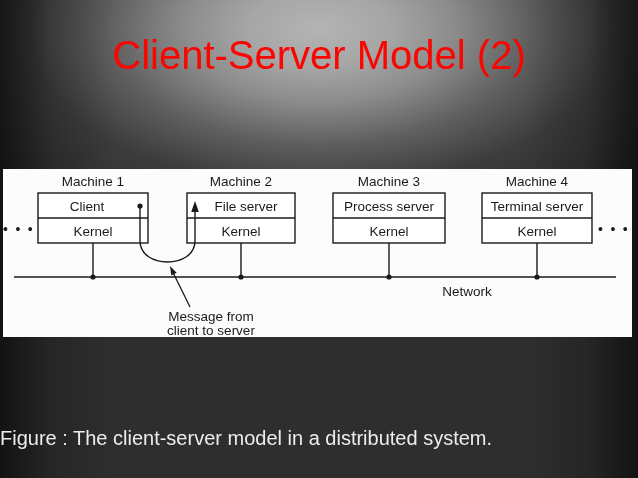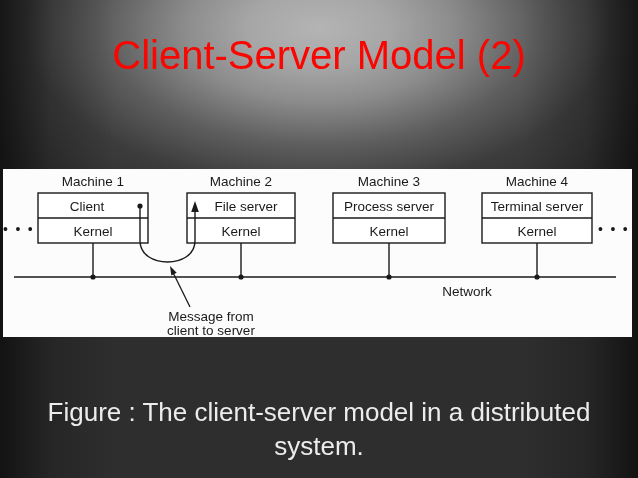--- a/index.html
+++ b/index.html
@@ -24,23 +24,23 @@
     font-size:40px;line-height:1.15;font-weight:400;
     color:var(--title-red);
   }
   .figure-panel{
     position:absolute;left:3px;top:162px;
     width:629px;height:168px;
     background:var(--panel-bg);
     margin-top:7px;
   }
   .caption{
-    position:absolute;left:0;right:0;top:396px;
-    text-align:center;
-    font-size:26px;line-height:1.3;
+    position:absolute;left:0;right:0;top:425px;
+    text-align:left;
+    font-size:20px;line-height:1.3;
     color:var(--caption-text);
   }
   svg{display:block;}
   .dt{font-family:"Liberation Sans", sans-serif;font-size:13.5px;fill:var(--ink);}
   .mid{text-anchor:middle;}
   .box{fill:#ffffff;stroke:var(--ink);stroke-width:1.4;}
   .ln{stroke:var(--ink);stroke-width:1.4;fill:none;}
   .thin{stroke:var(--ink);stroke-width:1.3;fill:none;}
   .dot{fill:var(--ink);}
 </style>

